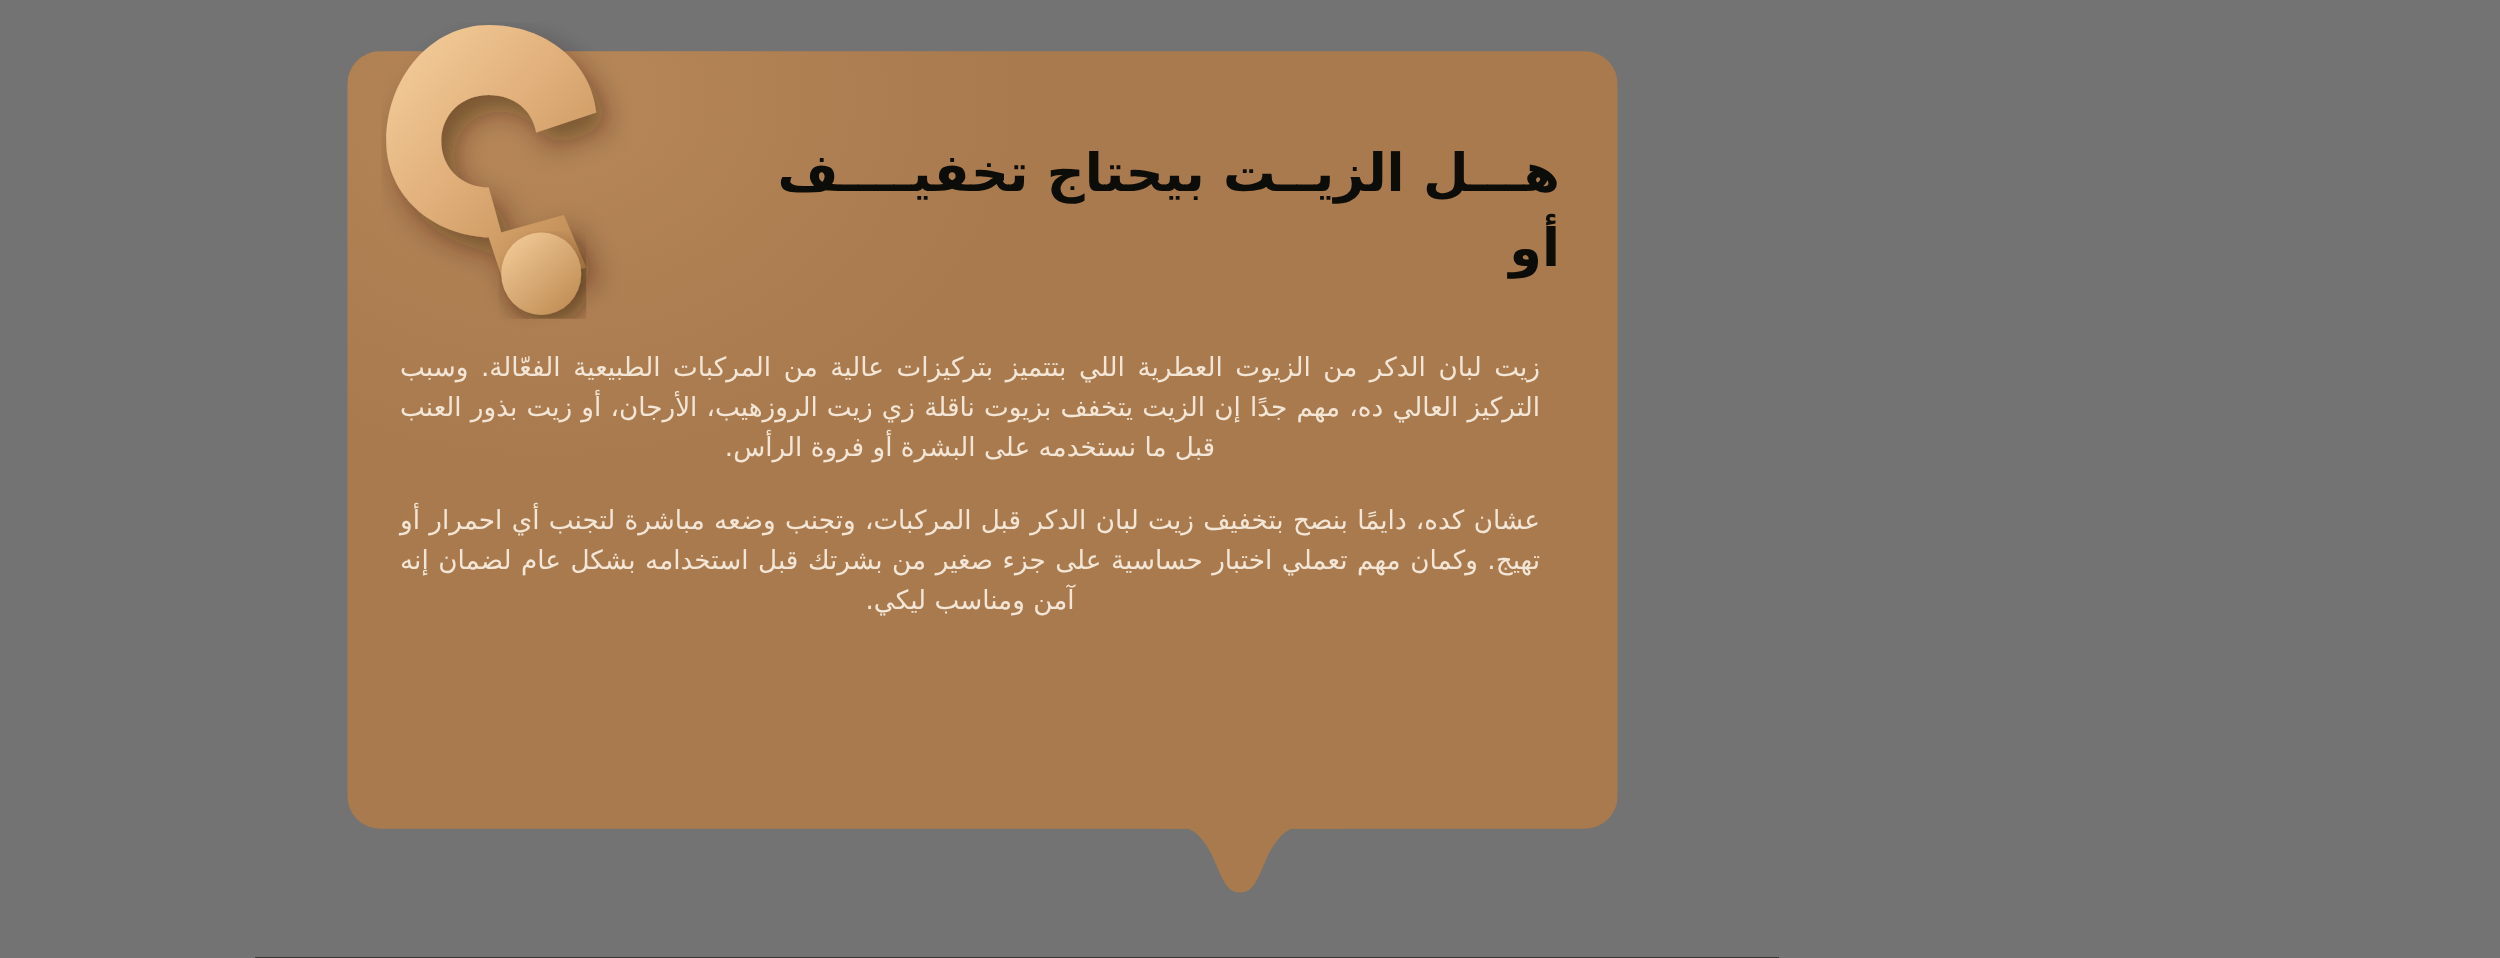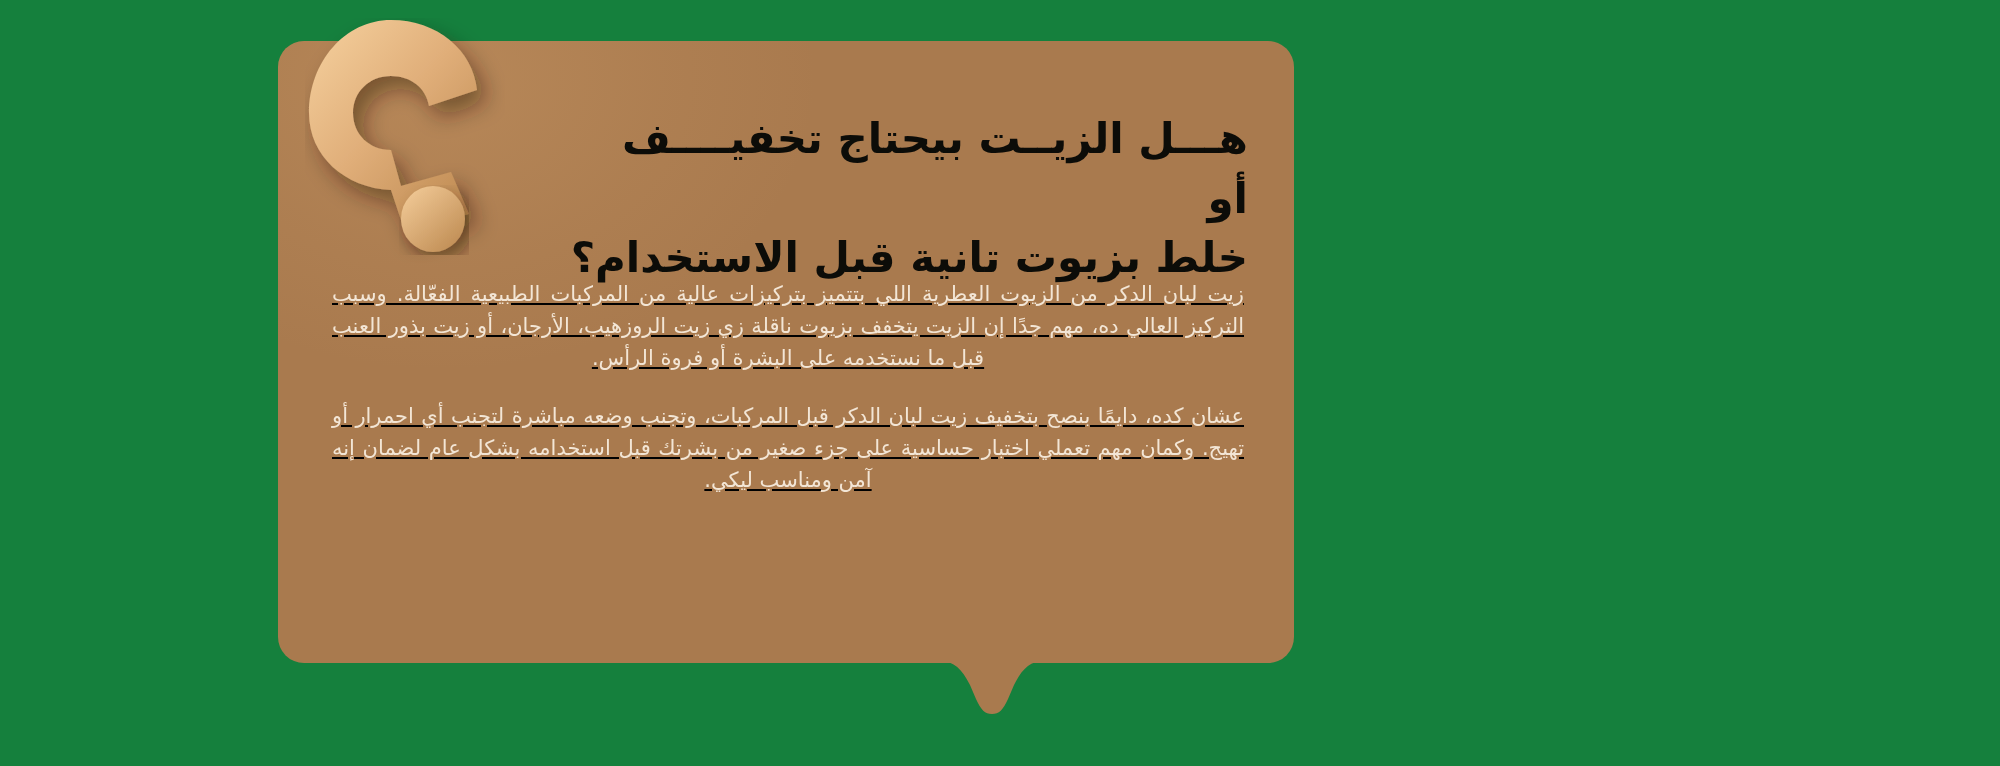--- a/index.html
+++ b/index.html
@@ -5,21 +5,21 @@
 <style>
   html, body {
     margin: 0;
     padding: 0;
     background: #0a0c04;
   }
   #stage {
     position: relative;
     width: 2000px;
     height: 766px;
-    background: #15803d;
+    background: #737373;
     overflow: hidden;
     font-family: "DejaVu Sans", "Liberation Sans", sans-serif;
   }
 
   
   .bubble {
     position: absolute;
     left: 278px;
     top: 41px;
     width: 1016px;
@@ -84,26 +84,25 @@
     line-height: 1.42;
     font-weight: 700;
     letter-spacing: 0px;
     text-align: right;
     direction: rtl;
   }
 
   .body-block {
     position: absolute;
     top: 238px;
-    right: 4px;
+    right: 16px;
     width: 912px;
     direction: rtl;
     text-align: justify;
     text-align-last: center;
-    text-decoration: underline;
   }
   .body-par {
     margin: 0 0 26px 0;
     color: #f3e6d6;
     font-size: 21px;
     line-height: 1.52;
     font-weight: 400;
     text-align: justify;
     text-align-last: center;
     direction: rtl;
@@ -175,21 +174,20 @@
         </filter>
       </defs>
       <ellipse cx="34" cy="34" rx="32" ry="33" fill="url(#dgrad)" filter="url(#dshadow)"></ellipse>
     </svg>
   </div>
 
   <div class="content">
 
     <h1 class="headline">
       <span>هـــل الزيــت بيحتاج تخفيــــف أو</span><br>
-      <span>خلط بزيوت تانية قبل الاستخدام؟</span>
     </h1>
 
     <div class="body-block">
       <p class="body-par">زيت لبان الدكر من الزيوت العطرية اللي بتتميز بتركيزات عالية من المركبات الطبيعية الفعّالة. وسبب التركيز العالي ده، مهم جدًا إن الزيت يتخفف بزيوت ناقلة زي زيت الروزهيب، الأرجان، أو زيت بذور العنب قبل ما نستخدمه على البشرة أو فروة الرأس.</p>
       <p class="body-par">عشان كده، دايمًا بنصح بتخفيف زيت لبان الدكر قبل المركبات، وتجنب وضعه مباشرة لتجنب أي احمرار أو تهيج. وكمان مهم تعملي اختبار حساسية على جزء صغير من بشرتك قبل استخدامه بشكل عام لضمان إنه آمن ومناسب ليكي.</p>
     </div>
 
   </div>
 </div>
 

